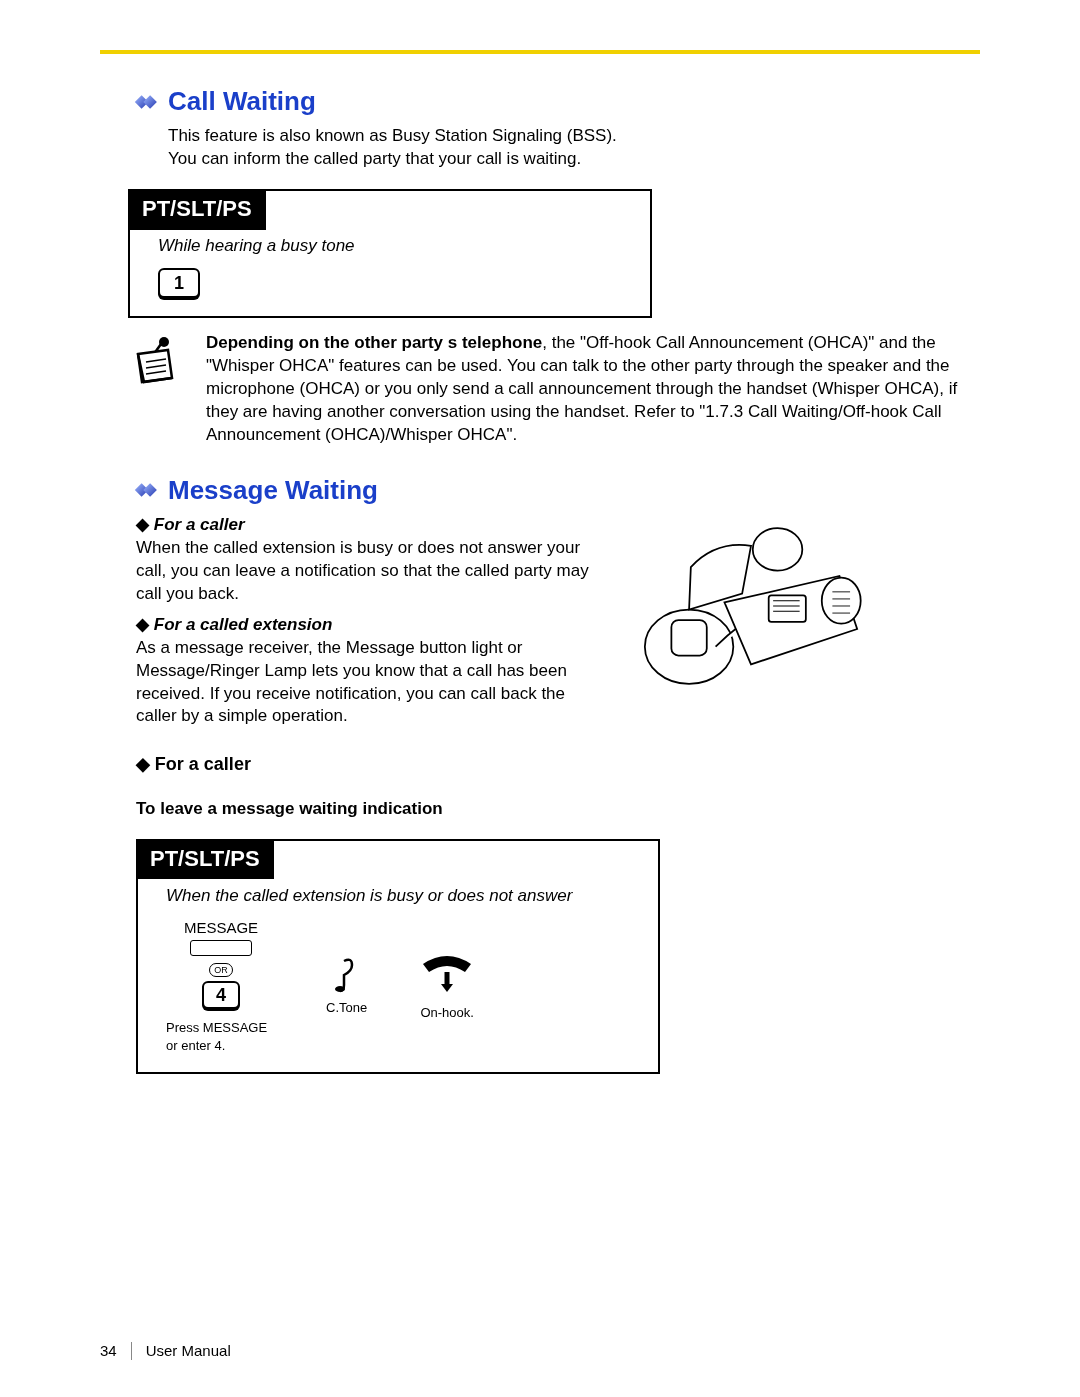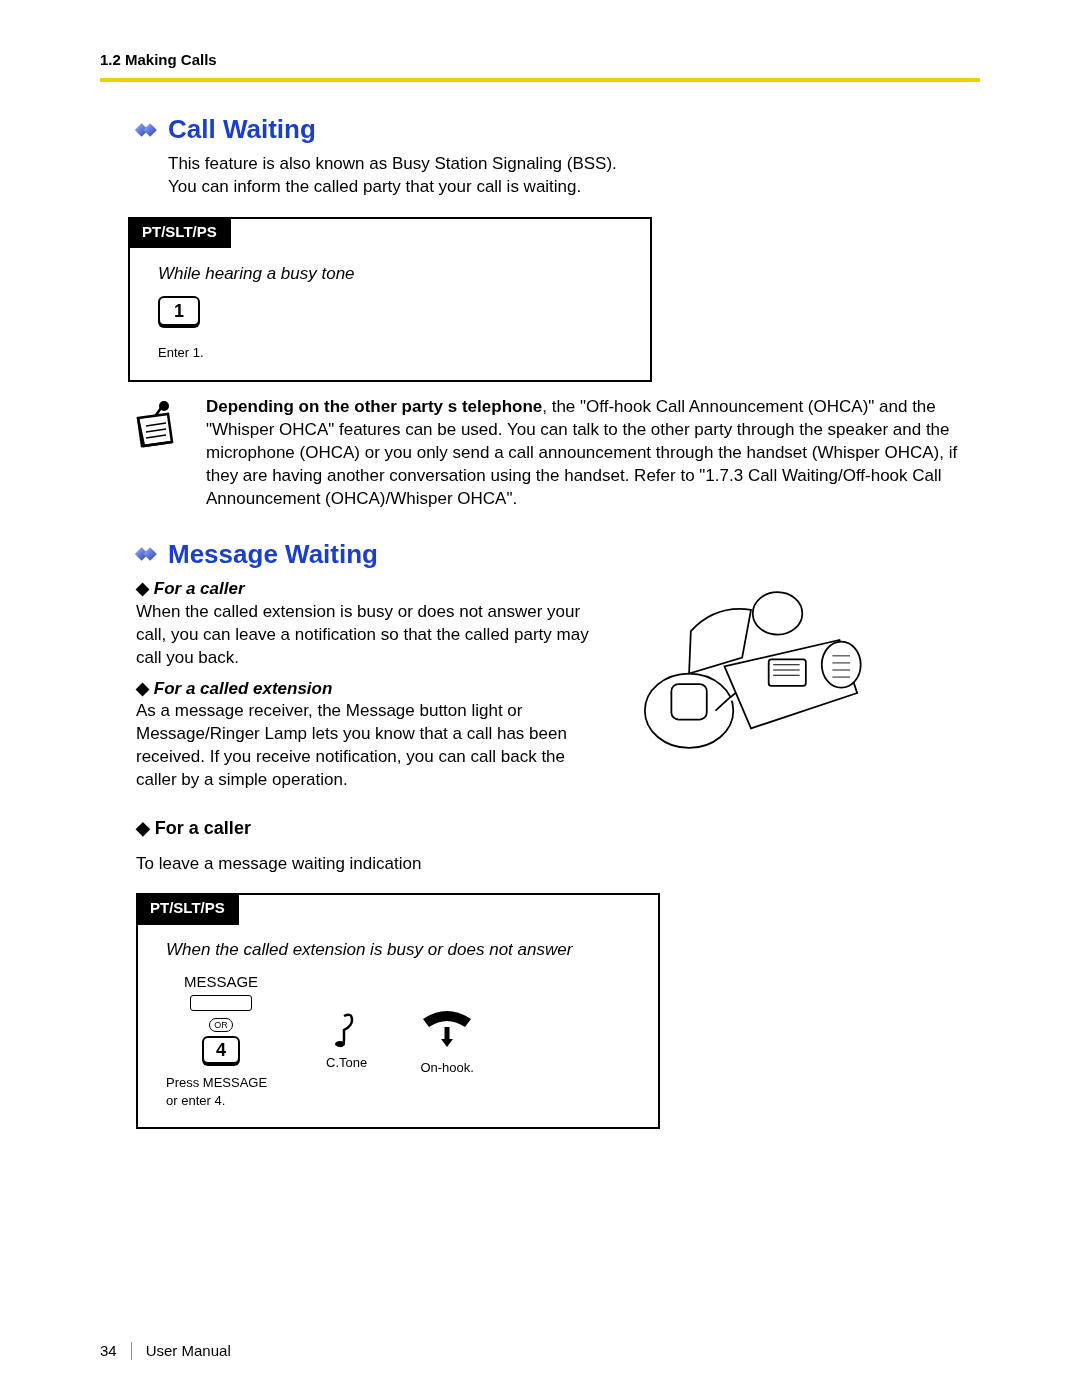--- a/index.html
+++ b/index.html
@@ -52,21 +52,21 @@
     margin: 18px 0 14px 28px;
     position: relative;
   }
   .proc-tab {
     position: absolute;
     top: -2px; left: -2px;
     background: #000;
     color: #fff;
     font-weight: bold;
     padding: 5px 14px 6px 14px;
-    font-size: 15px;
+    font-size: 22px;
   }
   .proc-inner {
     padding: 44px 20px 18px 28px;
   }
   .context-line {
     font-style: italic;
     margin-bottom: 10px;
   }
   .key {
     display: inline-block;
@@ -110,23 +110,23 @@
     content: "◆ ";
     font-style: normal;
   }
   .big-bullet {
     font-weight: bold;
     font-size: 18px;
     margin: 24px 0 6px 36px;
   }
   .big-bullet::before { content: "◆ "; }
   .sub-task {
-    font-weight: normal;
+    font-weight: bold;
     font-size: 17px;
-    margin: 12px 0 8px 36px;
+    margin: 21px 0 8px 36px;
   }
   .proc-row {
     display: flex;
     align-items: center;
     gap: 50px;
     margin-top: 6px;
   }
   .proc-step { text-align: center; font-size: 13px; }
   .msg-btn {
     border: 1.5px solid #000;
@@ -156,21 +156,20 @@
   }
   .desk-illus {
     width: 230px;
   }
 </style>
 </head>
 <body>
 
 <div class="page">
 
-  <div class="running-head">1.2 Making Calls</div>
   <div class="yellow-rule"></div>
 
   <div class="section-title">
     <svg class="diamonds" viewBox="0 0 40 24">
       <defs>
         <linearGradient id="g1" x1="0" y1="0" x2="1" y2="1">
           <stop offset="0" stop-color="#9fb8ff"></stop>
             <stop offset="1" stop-color="#2438b0"></stop>
         </linearGradient>
       </defs>
@@ -183,21 +182,20 @@
   <div class="body-indent">
     <div>This feature is also known as Busy Station Signaling (BSS).</div>
     <div>You can inform the called party that your call is waiting.</div>
   </div>
 
   <div class="proc-box">
     <div class="proc-tab">PT/SLT/PS</div>
     <div class="proc-inner">
       <div class="context-line">While hearing a busy tone</div>
       <span class="key">1</span>
-      <div class="key-caption">Enter 1.</div>
     </div>
   </div>
 
   <div class="note-row">
     <svg class="note-icon" viewBox="0 0 56 56">
       <ellipse cx="36" cy="10" rx="5" ry="5" fill="#000"></ellipse>
       <path d="M33 12 Q26 22 20 30" stroke="#000" stroke-width="2.5" fill="none"></path>
       <path d="M10 22 L40 18 L44 46 L16 50 Z" fill="#fff" stroke="#000" stroke-width="2.5"></path>
       <path d="M10 22 L14 50 L44 46" fill="none" stroke="#000" stroke-width="2.5"></path>
       <path d="M18 30 L38 27 M18 36 L38 33 M18 42 L38 39" stroke="#000" stroke-width="1.5"></path>

